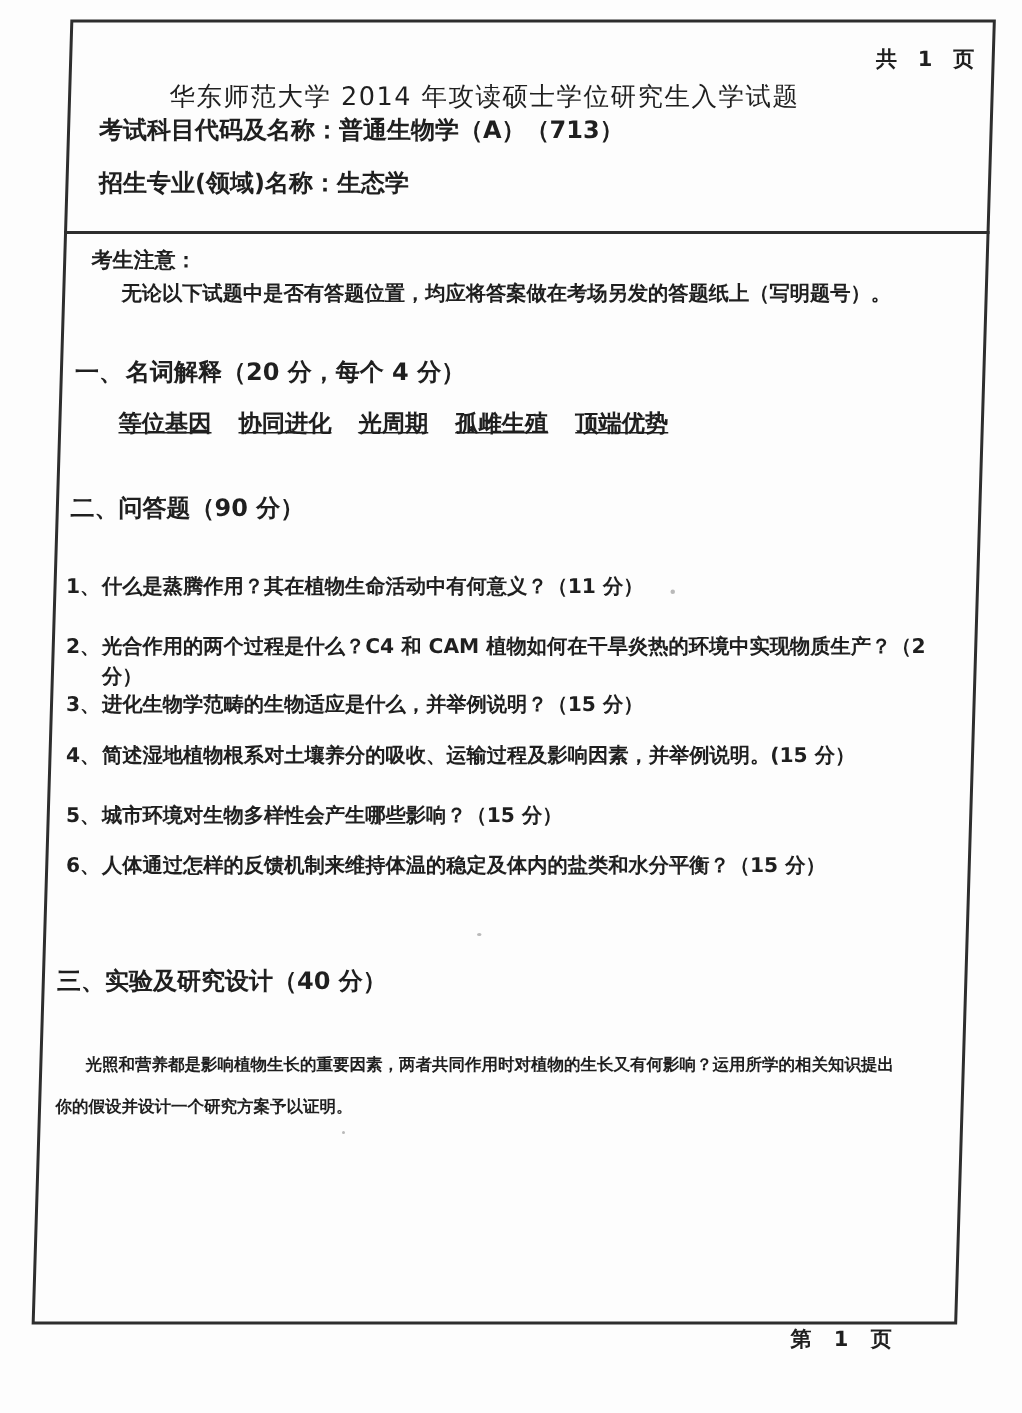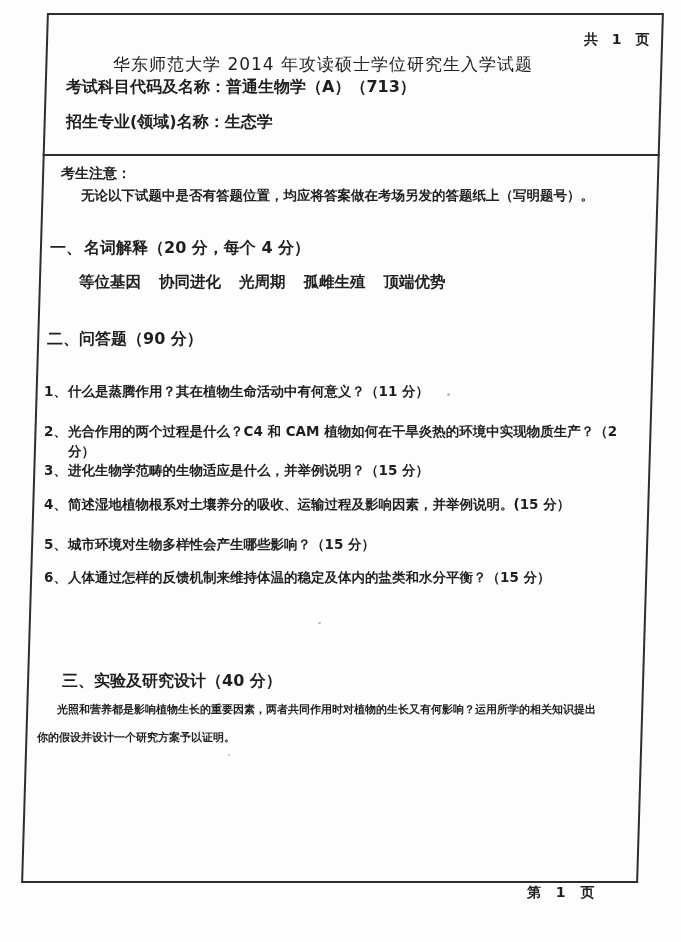--- a/index.html
+++ b/index.html
@@ -56,24 +56,24 @@
 
   .notice-label { left: 61px; top: 165px; font-size: 14px; font-weight: 700; text-align: center; }
   .notice-text  { left: 81px; top: 187px; font-size: 13.5px; font-weight: 600; }
 
   .section-heading { font-size: 16px; font-weight: 700; display: flex; }
   .sec1 { left: 50px; top: 238px; }
   .sec1 .sec-num { margin-right: 2px; }
   .terms-row {
     left: 79px; top: 272px;
     display: flex; gap: 18px;
-    font-size: 15.5px; font-weight: 700;
+    font-size: 15.5px; font-weight: 700; text-decoration: underline;
   }
   .sec2 { left: 47px; top: 329px; }
-  .sec3 { left: 38px; top: 671px; margin-left: 24px; }
+  .sec3 { left: 38px; top: 644px; }
 
   .question {
     display: flex;
     font-size: 13.5px;
     font-weight: 600;
     line-height: 20px;
     white-space: normal;
   }
   .q-num { width: 24px; flex: 0 0 24px; }
   .q-text { width: 556px; }

